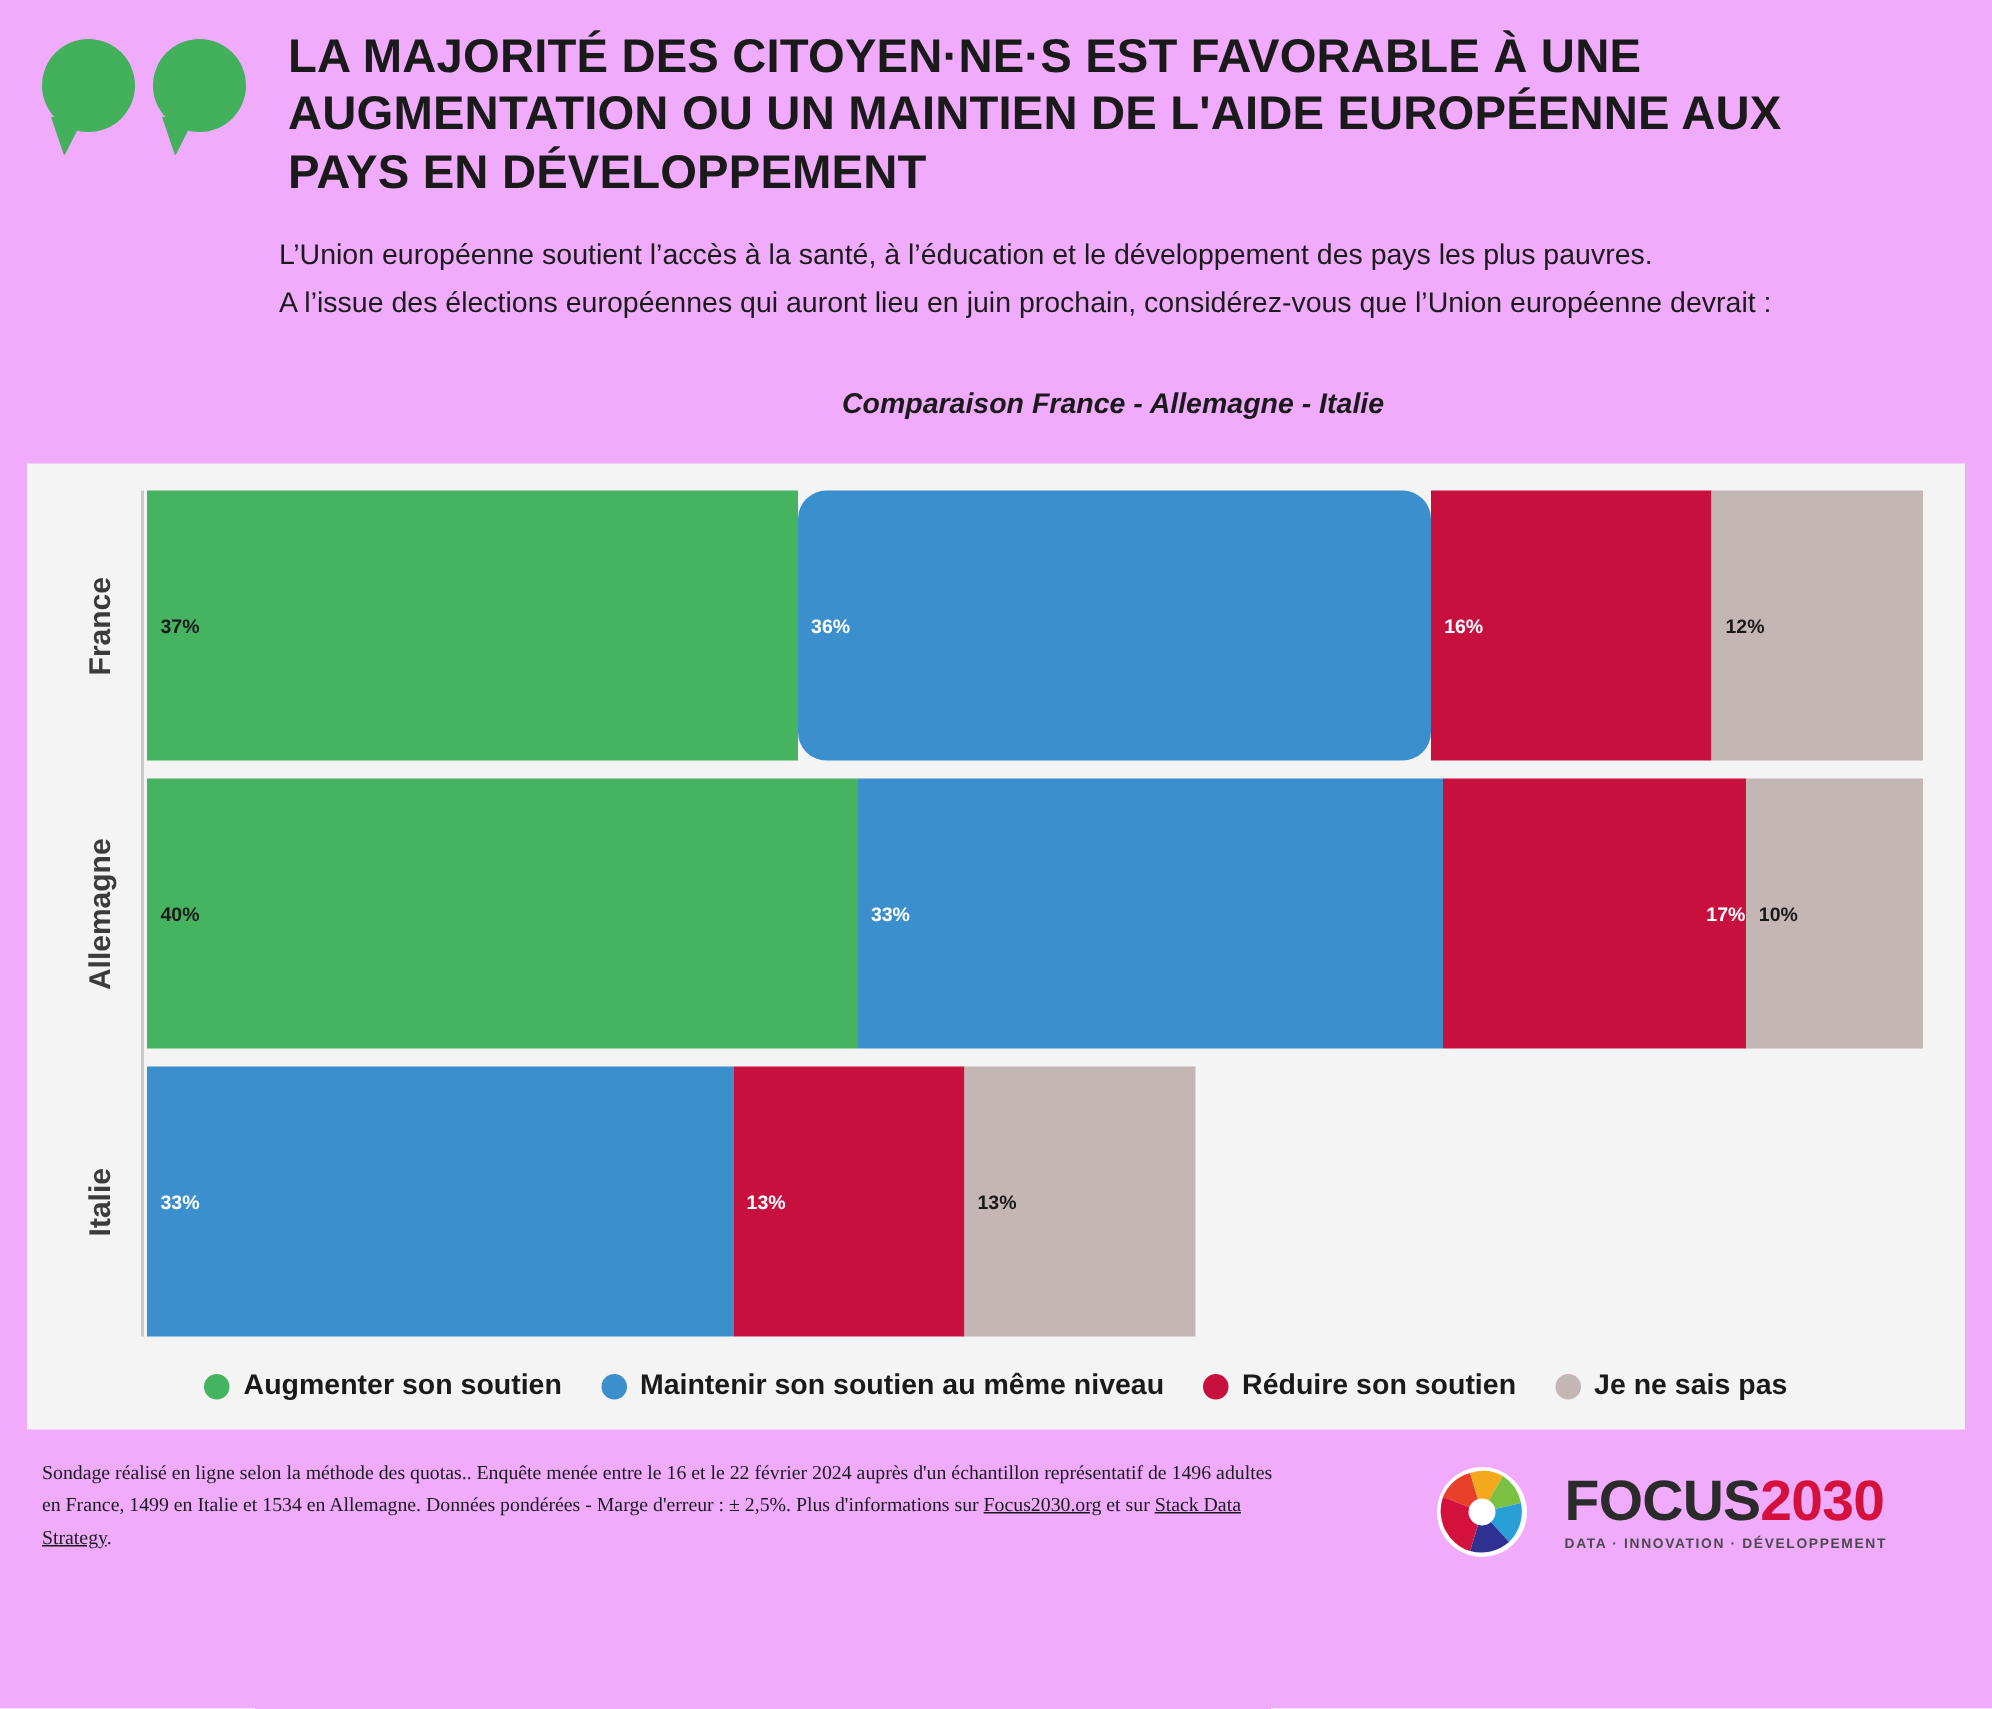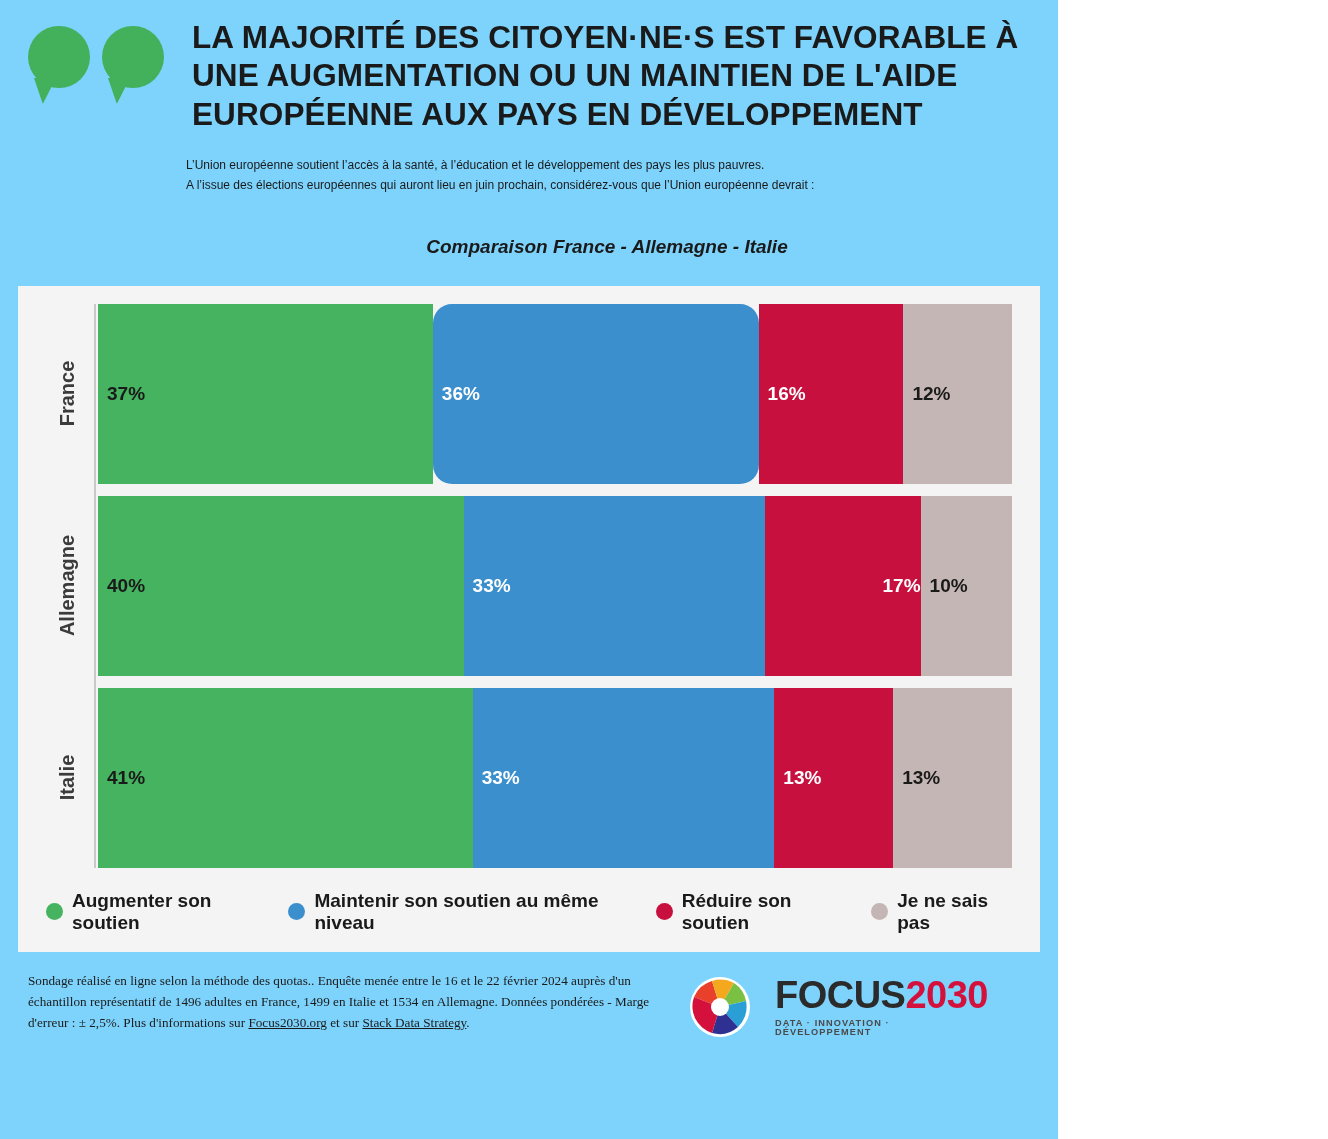--- a/index.html
+++ b/index.html
@@ -3,24 +3,24 @@
 <meta charset="utf-8">
 <style>
   * { box-sizing: border-box; }
   html, body {
     margin: 0;
     padding: 0;
     background: #ffffff;
     font-family: "Liberation Sans", sans-serif;
   }
   #page {
-    width: 1058px;
+    width: 1328px;
     height: 1139px;
     position: relative;
-    background: #7dd3fc;
+    background: #f0abfc;
     overflow: hidden;
   }
 
   
   .header {
     display: flex;
     align-items: flex-start;
     padding: 18px 30px 0 28px;
   }
   .quote-mark {
@@ -58,21 +58,21 @@
     text-transform: uppercase;
     max-width: 1060px;
   }
 
   
   .subtitle-wrap {
     padding: 22px 30px 0 186px;
   }
   .subtitle {
     color: #1a1a1a;
-    font-size: 12px;
+    font-size: 19px;
     line-height: 1.68;
     font-weight: 500;
   }
   .comparison {
     text-align: center;
     font-style: italic;
     font-weight: bold;
     font-size: 19px;
     color: #1a1a1a;
     margin-top: 40px;
@@ -127,21 +127,21 @@
     display: flex;
     width: 100%;
     margin-left: 4px;
   }
   .seg {
     position: relative;
     display: flex;
     align-items: center;
   }
   .seg .val {
-    font-size: 19px;
+    font-size: 13px;
     font-weight: bold;
     padding-left: 9px;
     white-space: nowrap;
   }
 
   
   .legend {
     display: flex;
     justify-content: center;
     align-items: center;
@@ -272,23 +272,20 @@
             <div class="seg" style="background: rgb(196, 182, 180); width: 10%;">
               <span class="val" style="color: rgb(26, 26, 26);">10%</span>
             </div>
           </div>
         </div>
         <div class="row">
           <div class="row-label">
             <span>Italie</span>
           </div>
           <div class="bars">
-            <div class="seg" style="background: rgb(69, 179, 95); width: 41%;">
-              <span class="val" style="color: rgb(26, 26, 26);">41%</span>
-            </div>
             <div class="seg" style="background: rgb(59, 143, 205); width: 33%;">
               <span class="val" style="color: rgb(255, 255, 255);">33%</span>
             </div>
             <div class="seg" style="background: rgb(200, 16, 63); width: 13%;">
               <span class="val" style="color: rgb(255, 255, 255);">13%</span>
             </div>
             <div class="seg" style="background: rgb(196, 182, 180); width: 13%;">
               <span class="val" style="color: rgb(26, 26, 26);">13%</span>
             </div>
           </div>

